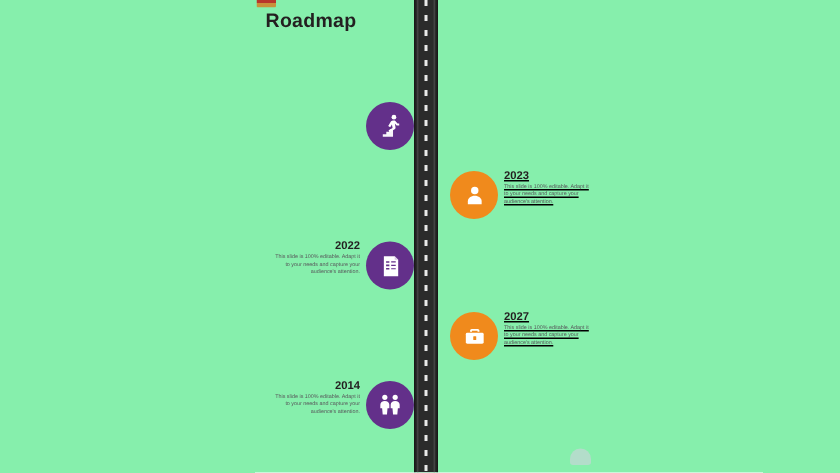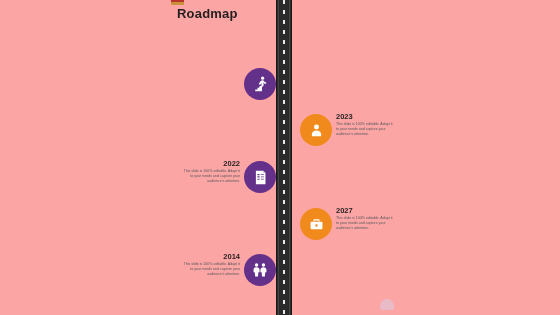--- a/index.html
+++ b/index.html
@@ -12,21 +12,21 @@
     height: 315px;
     overflow: hidden;
     font-family: "Liberation Sans", sans-serif;
     position: relative;
   }
 
   #slide {
     position: absolute;
     left: 0; top: 0;
     width: 560px; height: 315px;
-    background: #fca5a5;
+    background: #86efac;
     overflow: hidden;
   }
 
   
   #logo {
     position: absolute;
     left: 171px; top: -4px;
     width: 13px; height: 9px;
     overflow: hidden;
     border-radius: 1px;
@@ -122,21 +122,21 @@
     color: #231f20;
     line-height: 9px;
     margin-bottom: 1px;
   }
   .block .body {
     font-size: 3.6px;
     line-height: 5.2px;
     color: #58585b;
   }
   .block.align-right { text-align: right; }
-  .block.align-left  { text-align: left; }
+  .block.align-left  { text-align: left; text-decoration: underline; }
 
   
   .m-left  .badge { right: 0; }
   .m-left  .block { right: 36px; }
   .m-left  .connector { right: 32px; width: 0px; }
 
   .m-right .badge { left: 0; }
   .m-right .block { left: 36px; }
   .m-right .connector { left: 32px; width: 0px; }
 

